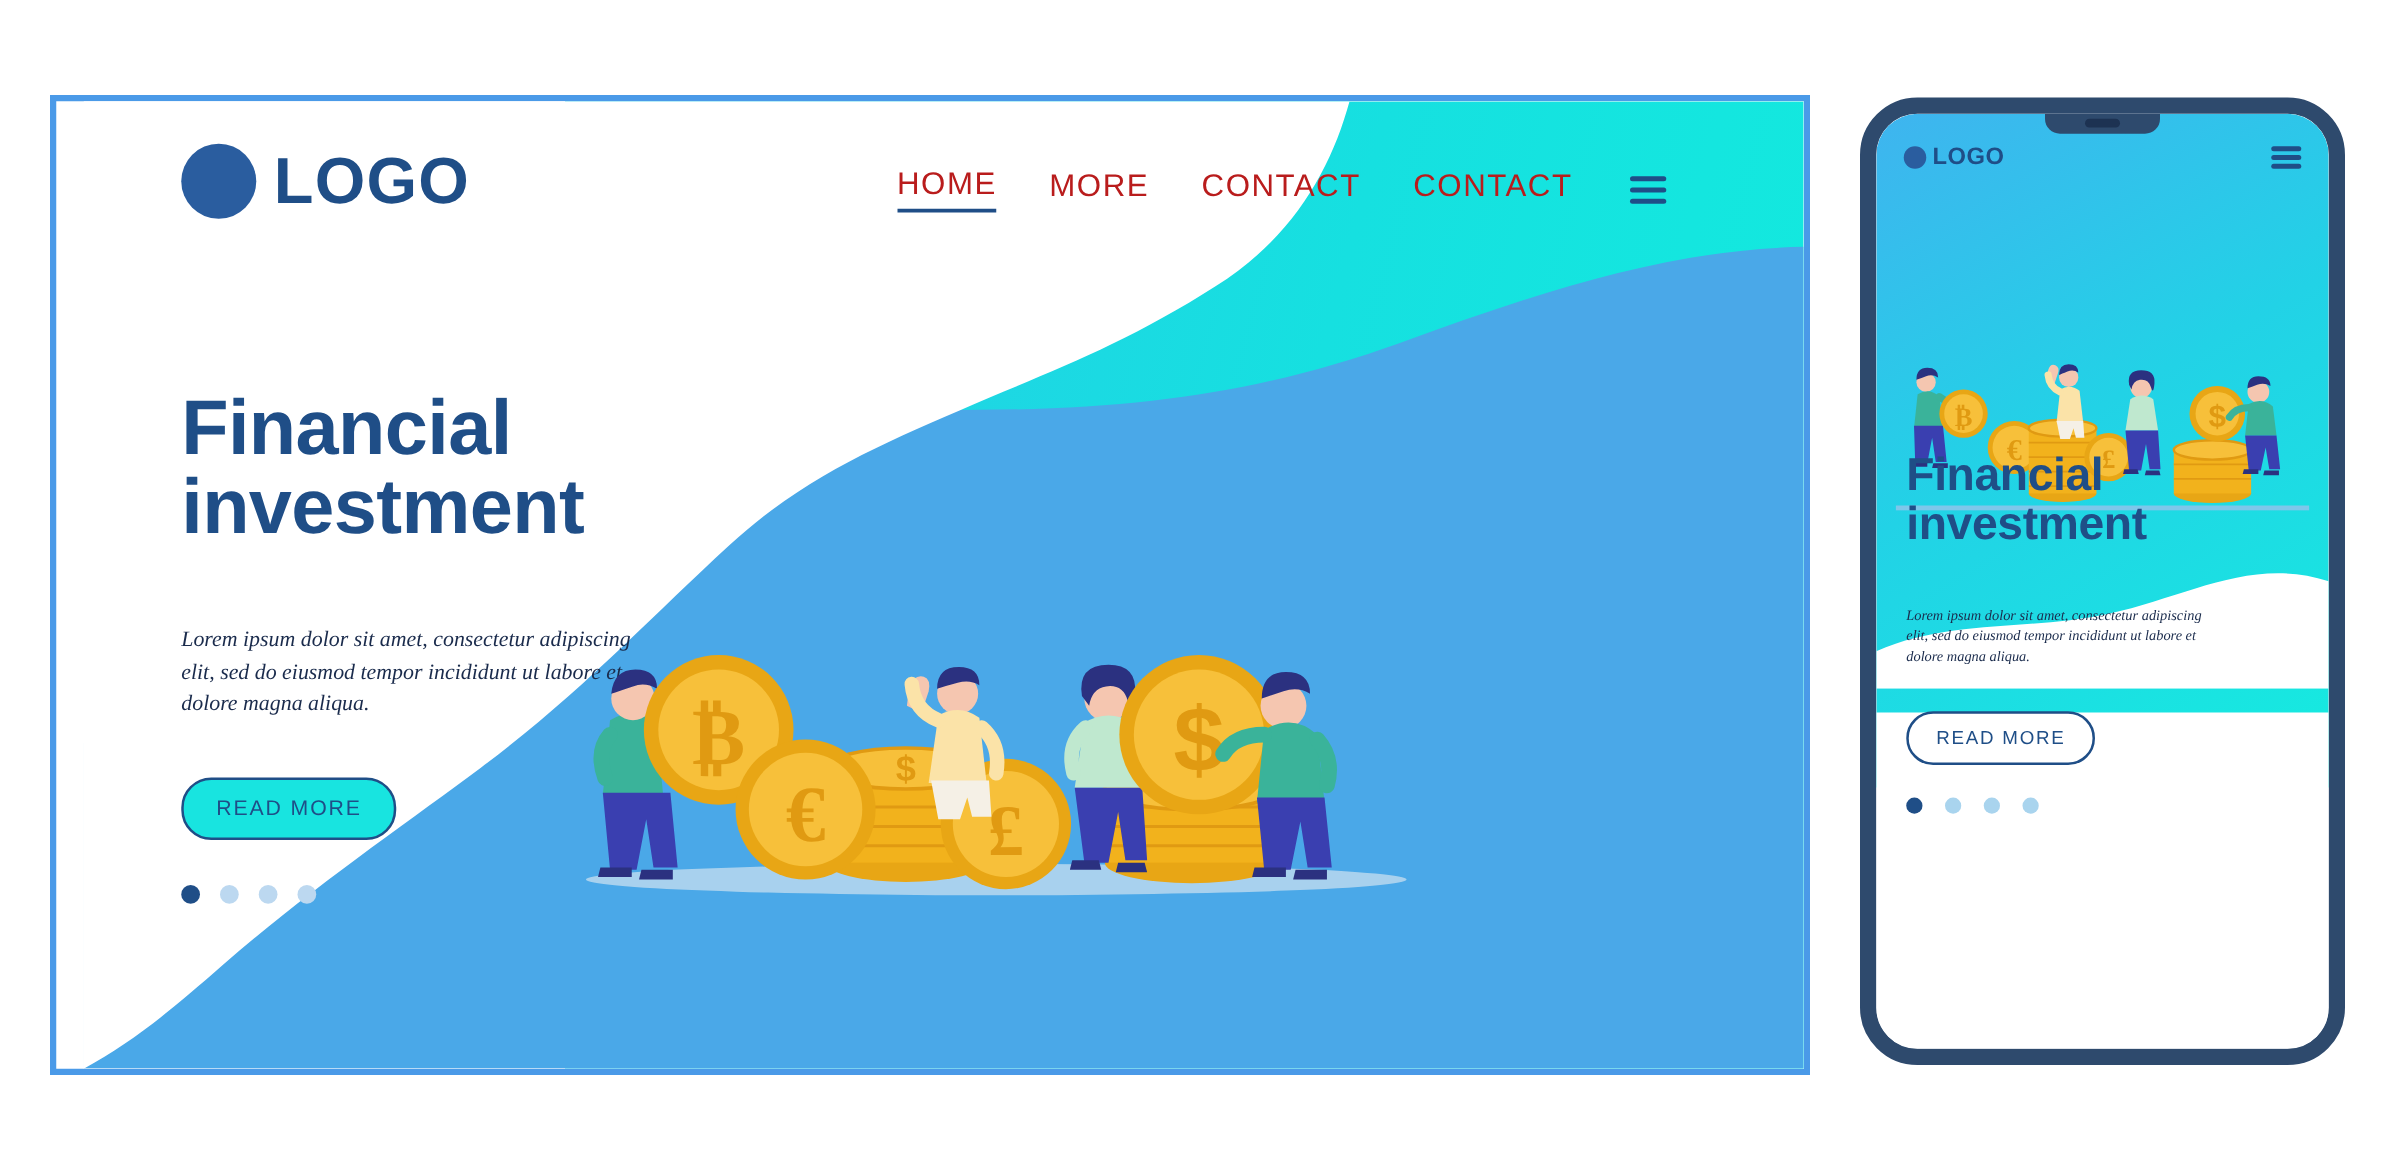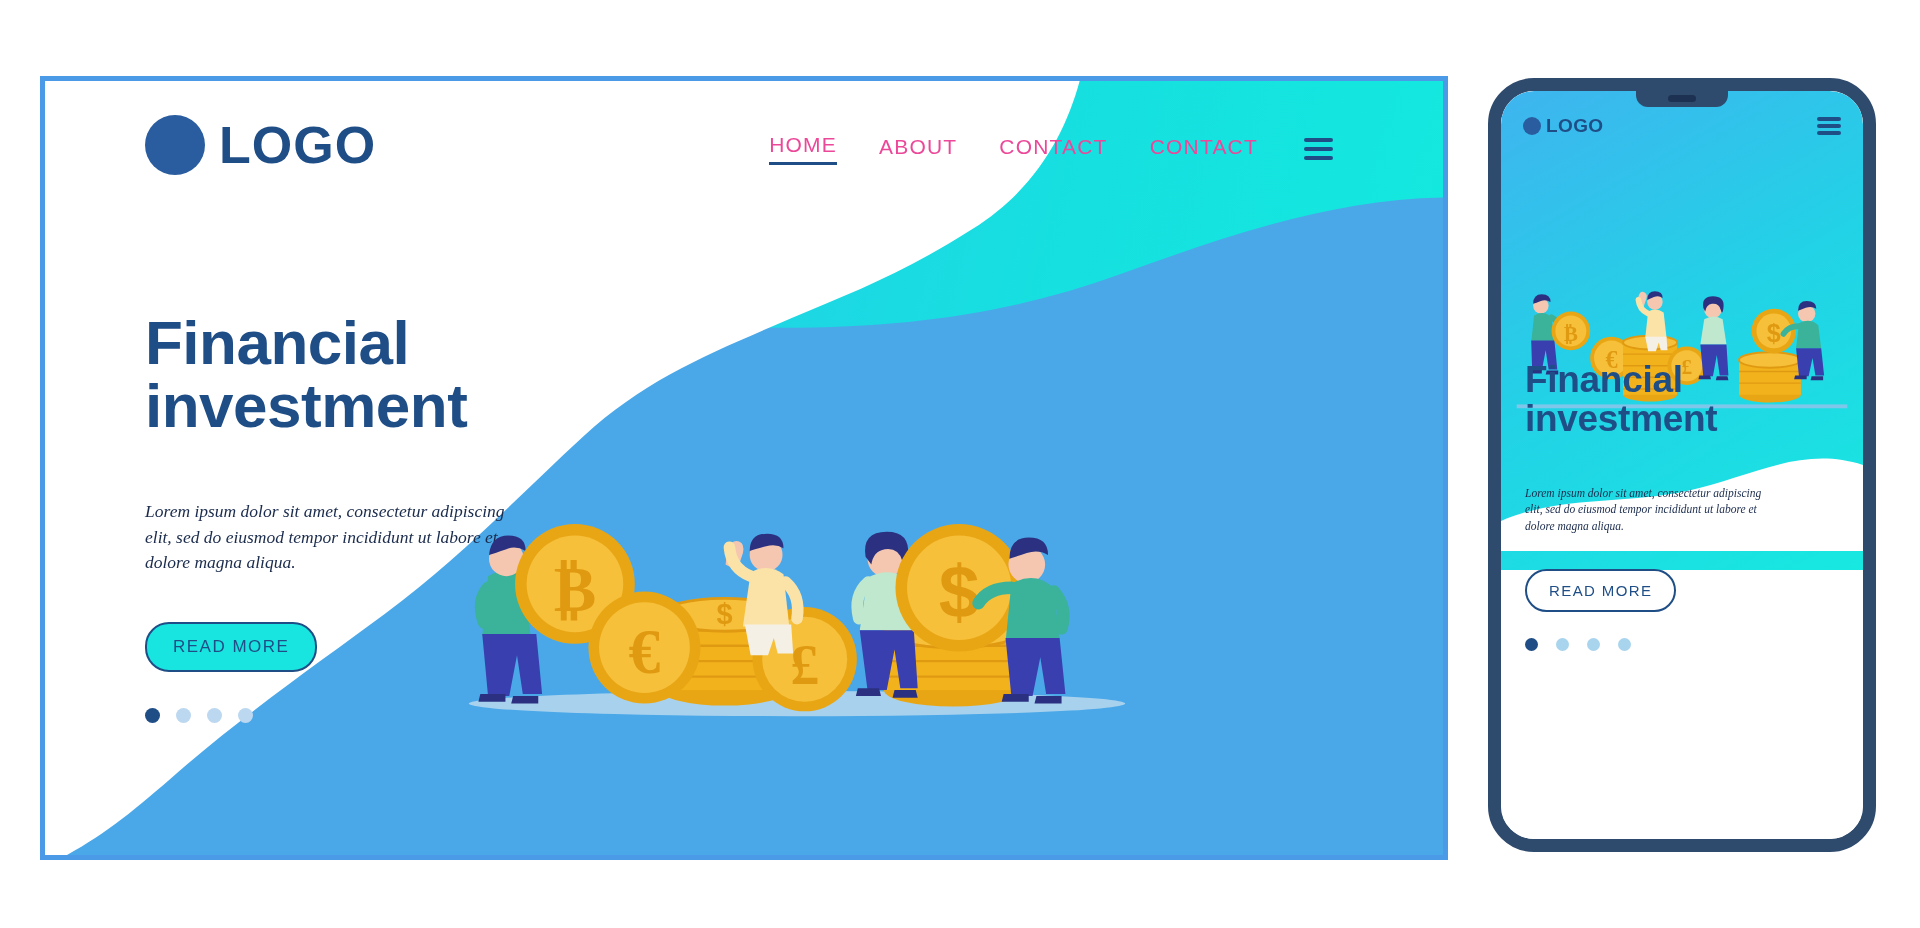--- a/index.html
+++ b/index.html
@@ -99,22 +99,22 @@
   }
   .nav-links {
     position: absolute;
     right: 110px;
     top: 52px;
     display: flex;
     align-items: center;
     gap: 42px;
   }
   .nav-link {
-    font-size: 21px;
-    color: #ec4899;
+    font-size: 25px;
+    color: #b91c1c;
     letter-spacing: 1.2px;
     font-weight: 500;
     text-decoration: none;
     padding-bottom: 5px;
   }
   .nav-link.active {
     border-bottom: 3px solid #1f4e87;
   }
   .burger {
     display: flex;
@@ -366,21 +366,21 @@
         <path d="M0,0 L1020,0 C1005,55 975,110 912,150 C845,193 790,215 730,240 C650,275 585,300 520,360 C455,420 400,480 320,540 C260,585 180,640 112,700 C70,737 40,762 0,784 Z" fill="#ffffff"></path>
       </svg>
 
       <div class="dt-nav">
         <div class="logo-wrap">
           <div class="logo-dot"></div>
           <div class="logo-text">LOGO</div>
         </div>
         <div class="nav-links">
           <a class="nav-link active" href="#">HOME</a>
-          <a class="nav-link" href="#">ABOUT</a>
+          <a class="nav-link" href="#">MORE</a>
           <a class="nav-link" href="#">CONTACT</a>
           <a class="nav-link" href="#">CONTACT</a>
           <div class="burger">
             <span></span>
               <span></span>
               <span></span>
           </div>
         </div>
       </div>
 

